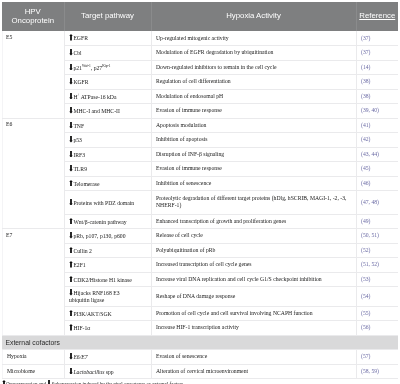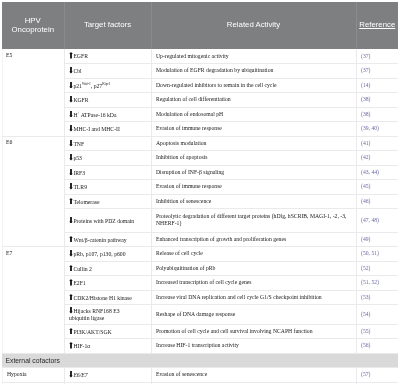--- a/index.html
+++ b/index.html
@@ -6,21 +6,21 @@
   body{width:400px;height:384px;overflow:hidden;
        font-family:"Liberation Serif",serif;color:#1a1a1a;
        -webkit-font-smoothing:antialiased;}
   .wrap{position:absolute;left:1.5px;top:2px;width:396.5px;}
   table{border-collapse:collapse;width:396.5px;table-layout:fixed;}
   thead tr{background:#7e7f80;}
   tbody td:first-child{border-left:1px solid #f4f4f6;}
   tbody td:last-child{border-right:1px solid #f4f4f6;}
   thead th{background:#7e7f80;color:#ffffff;
      font-family:"Liberation Sans",sans-serif;font-size:7.8px;font-weight:400;
-     line-height:8.3px;padding:12px 6px;height:23px;text-align:center;vertical-align:middle;
+     line-height:8.3px;padding:3px 6px;height:23px;text-align:center;vertical-align:middle;
      border-right:1px solid #8a8b8c;}
   thead th:last-child{border-right:none;padding:0 1px;text-decoration:underline;}
   tbody tr{height:14.5px;}
   tbody tr.tall{height:19.5px;}
   tbody tr.tall2{height:23.5px;}
   tbody td{font-size:5.7px;line-height:7px;padding:0 4.5px;vertical-align:middle;
      border-bottom:1px solid #eaeaec;border-right:1px solid #eaeaec;}
   tbody td:last-child{border-right:none;}
   td.grp{vertical-align:top;padding-top:2.5px;padding-left:3.5px;}
   td.ref{color:#6b6ba5;}
@@ -39,22 +39,22 @@
 <table>
   <colgroup>
         <col style="width:62px">
         <col style="width:87px">
         <col style="width:205px">
         <col style="width:42px">
       </colgroup>
   <thead>
         <tr>
     <th>HPV Oncoprotein</th>
-    <th>Target factors</th>
-    <th>Related Activity</th>
+    <th>Target pathway</th>
+    <th>Hypoxia Activity</th>
     <th>Reference</th>
   </tr>
       </thead>
   <tbody id="tbody">
         <tr>
           <td class="grp" rowspan="6">E5</td>
           <td><span class="arw"><svg viewBox="0 0 34 60" width="4" height="6.6">
                 <path d="M17 0 L33 18 L25 18 L25 60 L9 60 L9 18 L1 18 Z" fill="#0d0d0d"></path>
               </svg></span>EGFR</td>
           <td>Up-regulated mitogenic activity</td>

